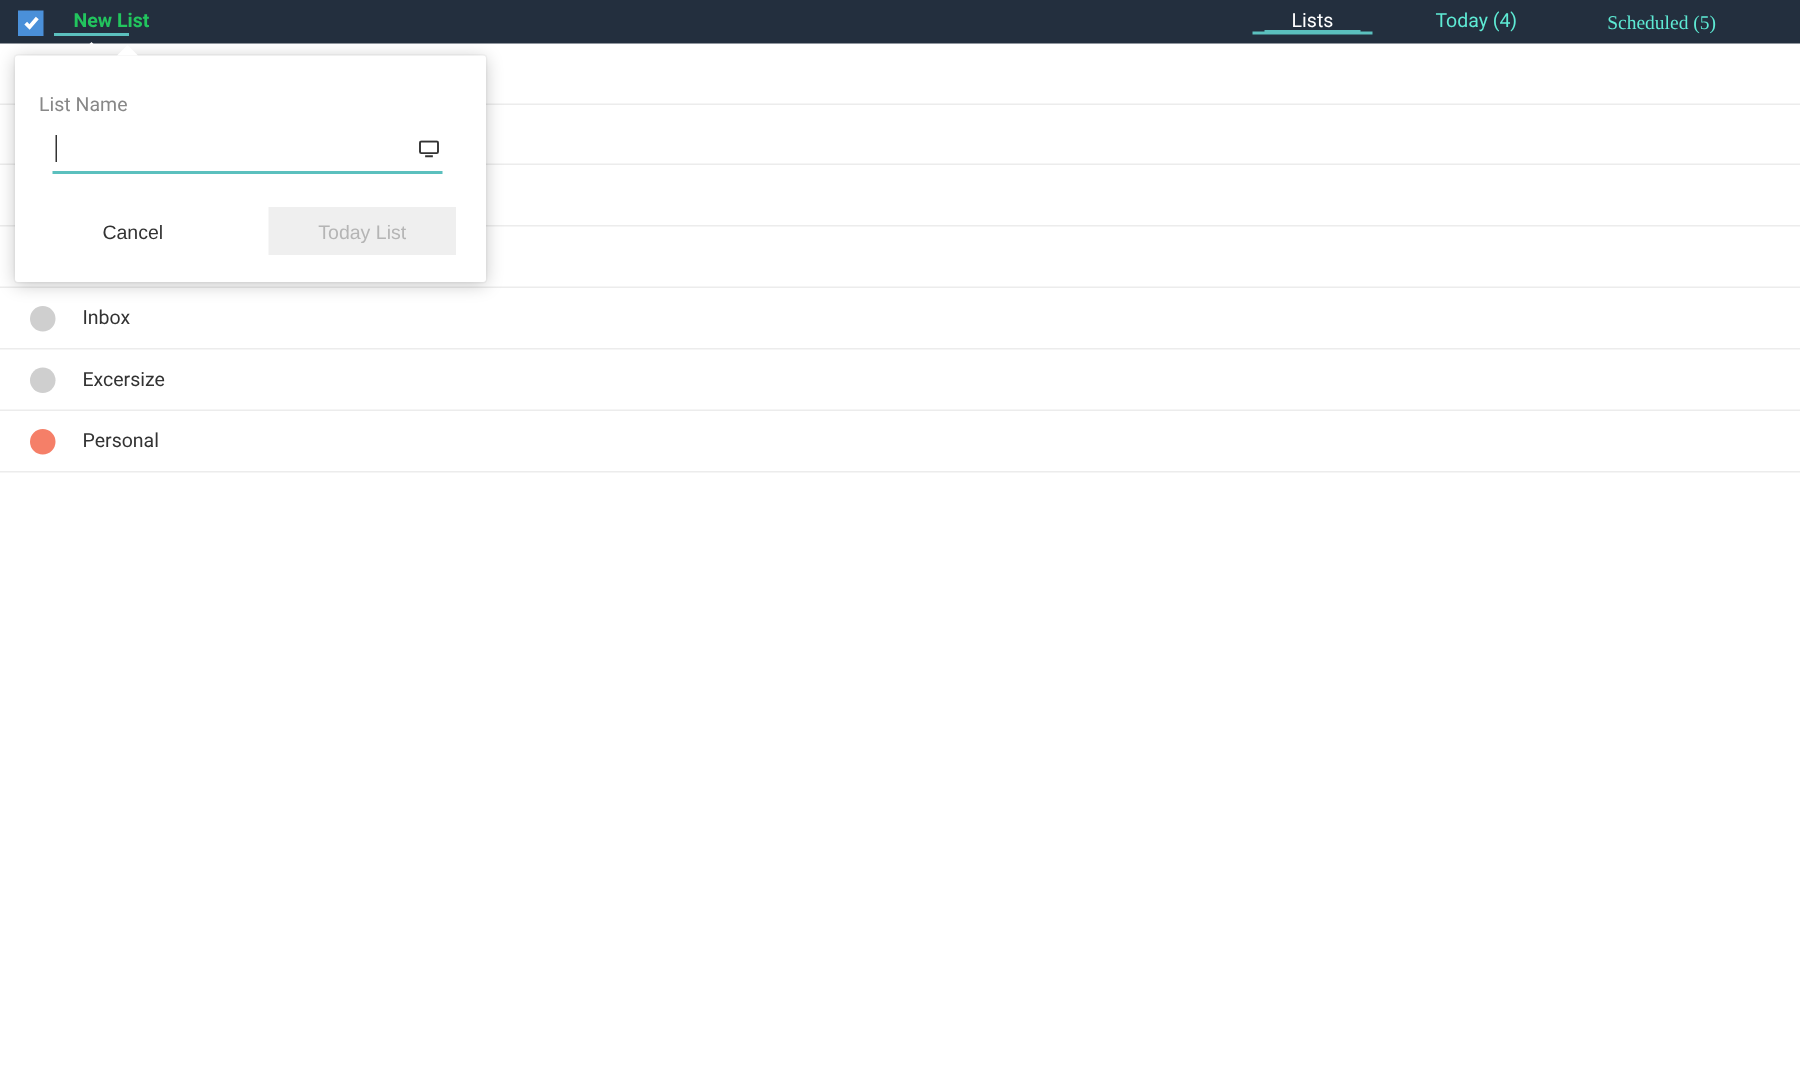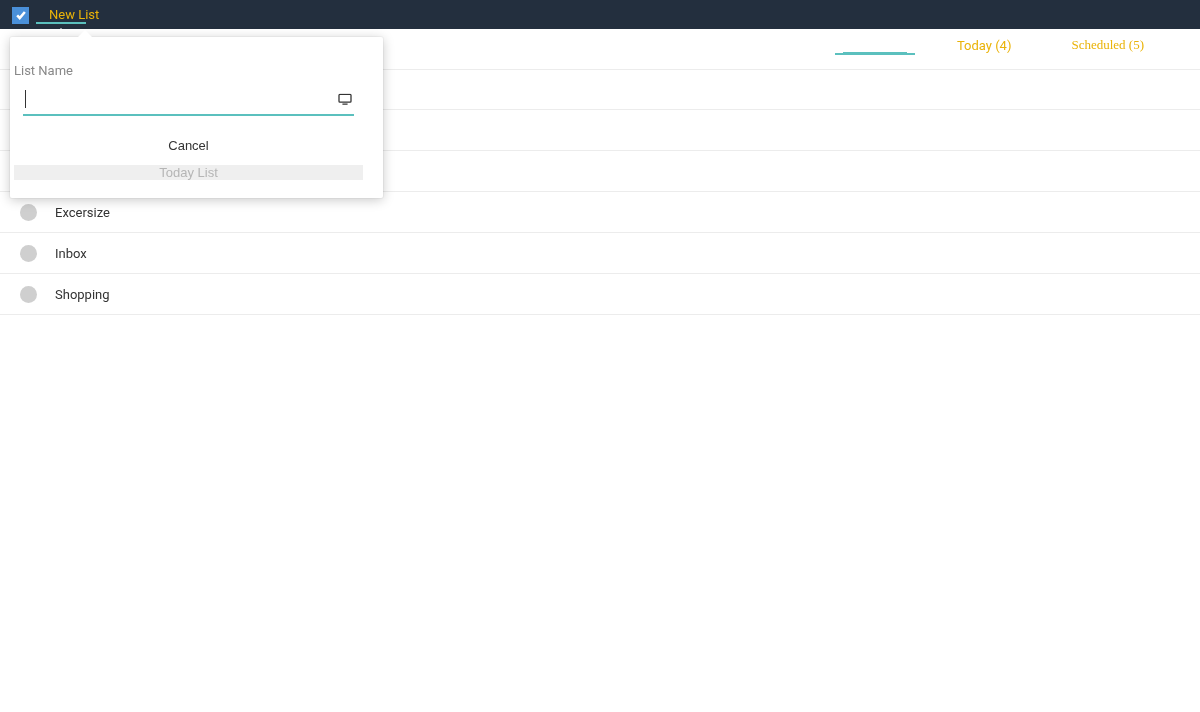--- a/index.html
+++ b/index.html
@@ -41,23 +41,23 @@
       margin-top: 1px;
     }
     .app-check svg {
       width: 12px;
       height: 12px;
       stroke: #fff;
       stroke-width: 3;
       fill: none;
     }
     .new-list-txt {
-      color: #eab308;
-      font-size: 13px;
-      font-weight: 400;
+      color: #22c55e;
+      font-size: 13px;
+      font-weight: 700;
       position: relative;
       padding: 0 2px;
     }
     .new-list-underline {
       position: absolute;
       left: 36px;
       top: 22px;
       width: 50px;
       height: 2px;
       background: #5bc0be;
@@ -72,29 +72,28 @@
       border-right: 6px solid transparent;
       border-bottom: 6px solid #ffffff;
       margin-top: 4px;
     }
     .topbar-right {
       position: absolute;
       right: 0;
       top: 0;
       height: 100%;
       display: flex;
-      align-items: flex-end;
-      margin-top: 32px;
+      align-items: center;
     }
     .tab {
       padding: 16px 30px;
       height: 100%;
       display: flex;
       align-items: center;
-      color: #eab308;
+      color: #5eead4;
       font-size: 13px;
       cursor: pointer;
       position: relative;
     }
     .tab.active {
       color: #ffffff;
     }
     .tab.active::after {
       content: "";
       position: absolute;
@@ -137,26 +136,26 @@
       width: 17px;
       height: 17px;
       border-radius: 50%;
       flex-shrink: 0;
     }
 
     .popover {
       position: absolute;
       top: 37px;
       left: 10px;
-      width: 373px;
+      width: 314px;
       background: #ffffff;
       box-shadow: 0 2px 12px rgba(0,0,0,0.22), 0 0 0 1px rgba(0,0,0,0.03);
       border-radius: 2px;
       z-index: 100;
-      padding: 26px 20px 18px 4px;
+      padding: 26px 20px 18px 16px;
     }
     .popover::before {
       content: "";
       position: absolute;
       top: -7px;
       left: 68px;
       width: 0;
       height: 0;
       border-left: 7px solid transparent;
       border-right: 7px solid transparent;
@@ -201,24 +200,23 @@
     }
     .input-icon svg {
       width: 14px;
       height: 12px;
       stroke: #333;
       stroke-width: 1.5;
       fill: none;
     }
     .popover-actions {
       display: flex;
-      gap: 12px;
+      gap: 28px;
       margin-top: 22px;
       justify-content: stretch;
-      flex-direction: column;
     }
     .btn {
       flex: 1;
       height: 32px;
       font-size: 13px;
       border: none;
       cursor: pointer;
       background: transparent;
     }
     .btn-cancel {
@@ -266,29 +264,29 @@
   <div class="list-row">
     <span class="dot" style="background:#cfcfcf"></span>
     <span></span>
   </div>
   <div class="list-row">
     <span class="dot" style="background:#5cbfa7"></span>
     <span></span>
   </div>
   <div class="list-row">
     <span class="dot" style="background:#cfcfcf"></span>
+    <span>Inbox</span>
+  </div>
+  <div class="list-row">
+    <span class="dot" style="background:#cfcfcf"></span>
     <span>Excersize</span>
   </div>
   <div class="list-row">
-    <span class="dot" style="background:#cfcfcf"></span>
-    <span>Inbox</span>
-  </div>
-  <div class="list-row">
-    <span class="dot" style="background:#cfcfcf"></span>
-    <span>Shopping</span>
+    <span class="dot" style="background:#f57f68"></span>
+    <span>Personal</span>
   </div>
 </div>
 
 <div class="popover">
   <div class="popover-label">List Name</div>
   <div class="popover-input-wrap">
     <div class="cursor-line"></div>
     <input class="popover-input" type="text" value="" style="">
     <span class="input-icon">
       <svg viewBox="0 0 16 14">

